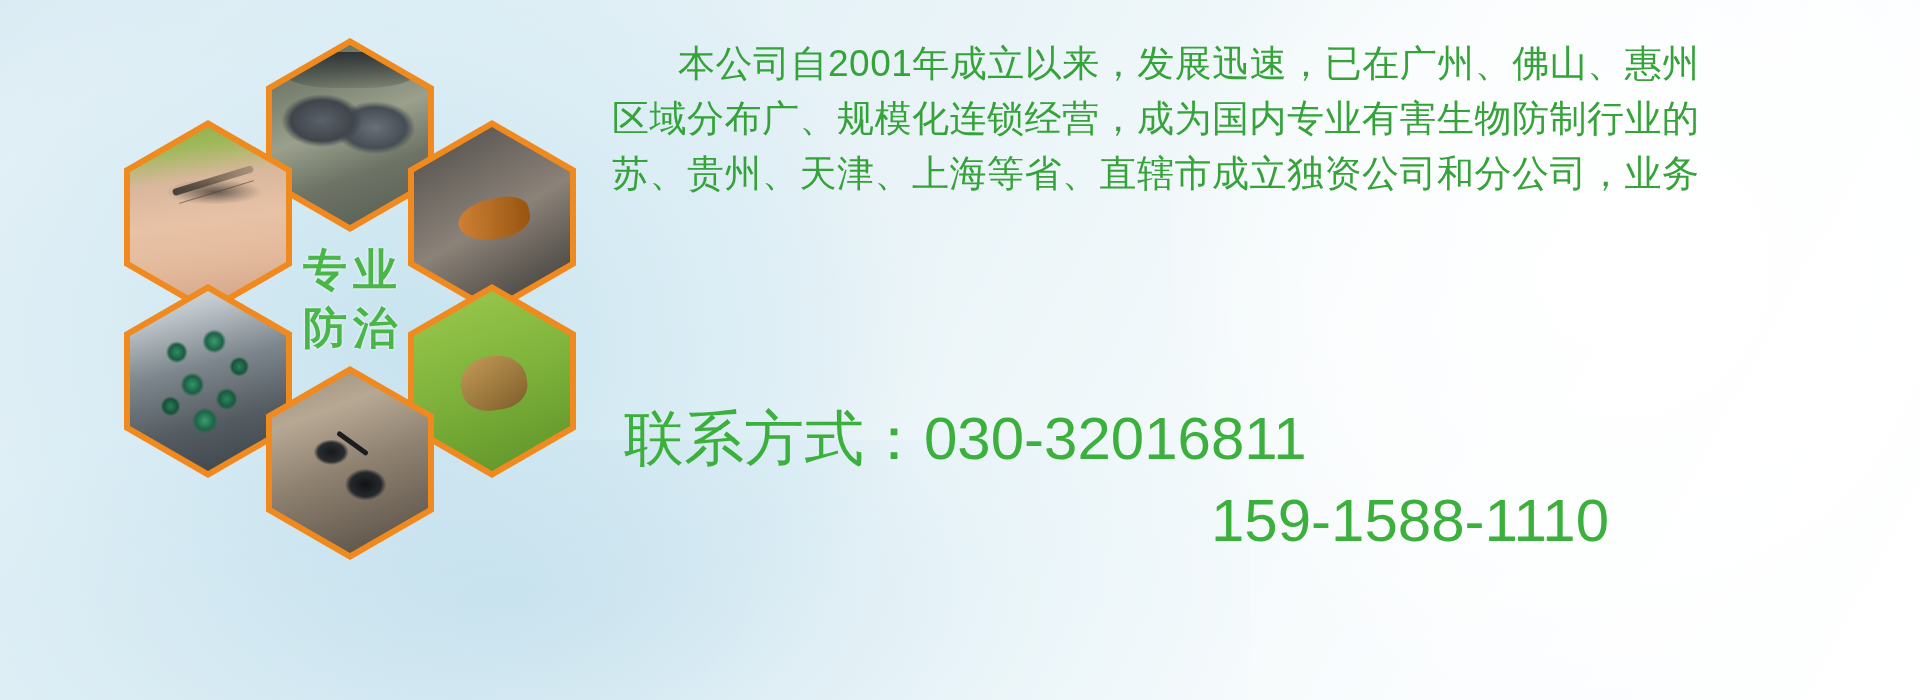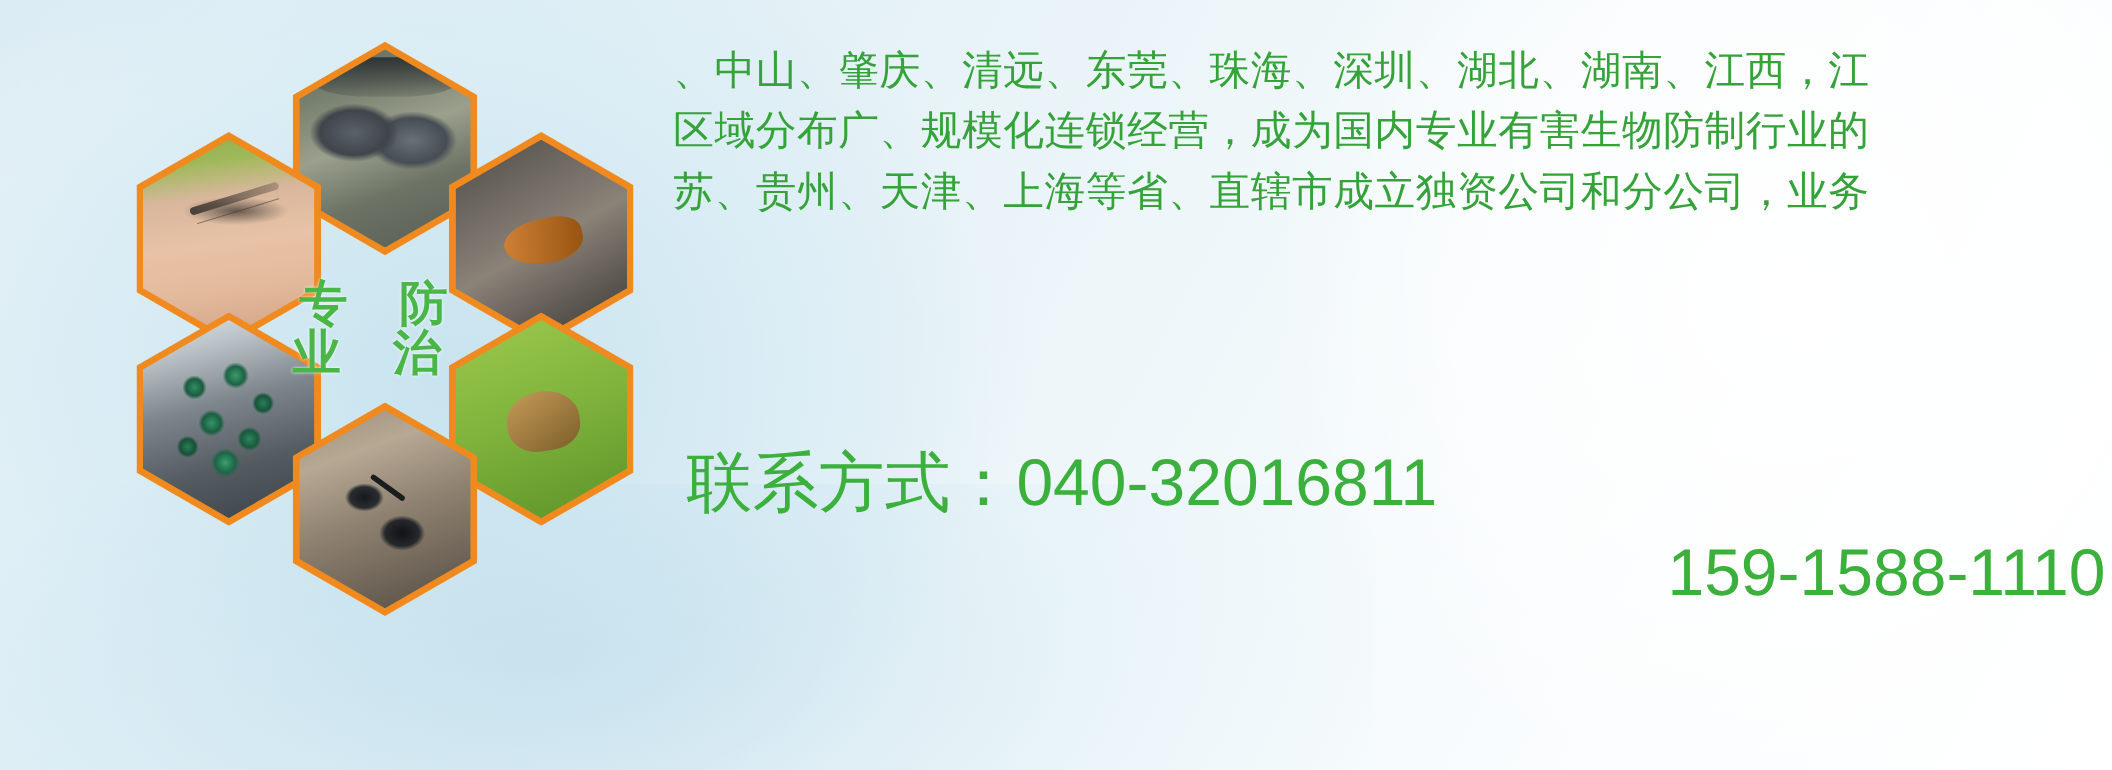--- a/index.html
+++ b/index.html
@@ -168,21 +168,21 @@
   }
 
   
   #center-text {
     position: absolute;
     left: 166px;
     top: 186px;
     width: 168px;
     height: 194px;
     display: flex;
-    flex-direction: row;
+    flex-direction: column;
     align-items: center;
     justify-content: center;
     gap: 14px;
   }
   #center-text .ct-line {
     color: #4bb648;
     font-size: 44px;
     font-weight: bold;
     letter-spacing: 6px;
     text-indent: 6px;
@@ -214,21 +214,21 @@
     width: 1290px;
   }
   #contact .contact-line {
     color: #3bb03c;
     font-size: 60px;
     line-height: 82px;
     font-weight: normal;
     white-space: nowrap;
   }
   #contact .contact-line.second {
-    text-align: right;
+    text-align: center;
     padding-left: 282px;
   }
 </style>
 </head>
 <body>
 
 <div id="banner">
 
   <div id="wash-left"></div>
   <div id="wash-bottom"></div>
@@ -273,23 +273,23 @@
     </div>
 
     <div id="center-text">
       <div class="ct-line">专业</div>
       <div class="ct-line">防治</div>
     </div>
 
   </div>
 
   <div id="copy">
-    <div class="para-line">、中山、肇庆、清远、东莞、珠海、深圳、湖北、湖南、江西，江</div>
+    <div class="para-line first">本公司自2001年成立以来，发展迅速，已在广州、佛山、惠州</div>
     <div class="para-line">区域分布广、规模化连锁经营，成为国内专业有害生物防制行业的</div>
     <div class="para-line">苏、贵州、天津、上海等省、直辖市成立独资公司和分公司，业务</div>
   </div>
 
   <div id="contact">
-    <div class="contact-line">联系方式：040-32016811</div>
+    <div class="contact-line">联系方式：030-32016811</div>
     <div class="contact-line second">159-1588-1110</div>
   </div>
 
 </div>
 
 </body></html>

